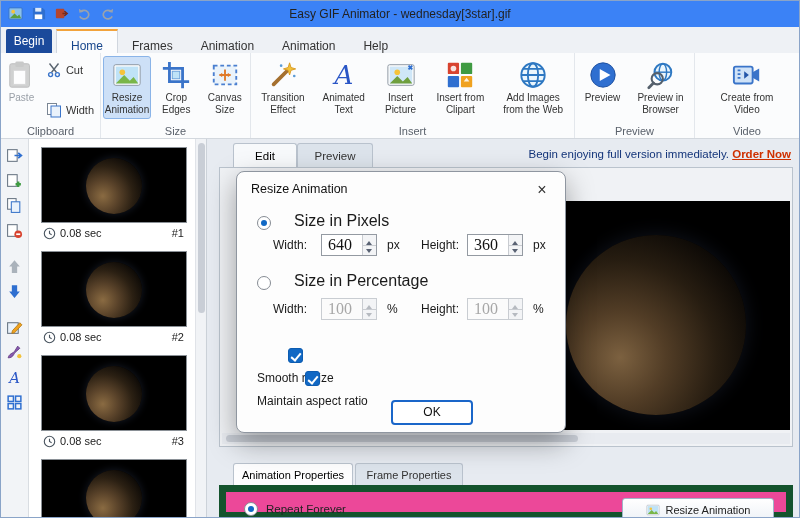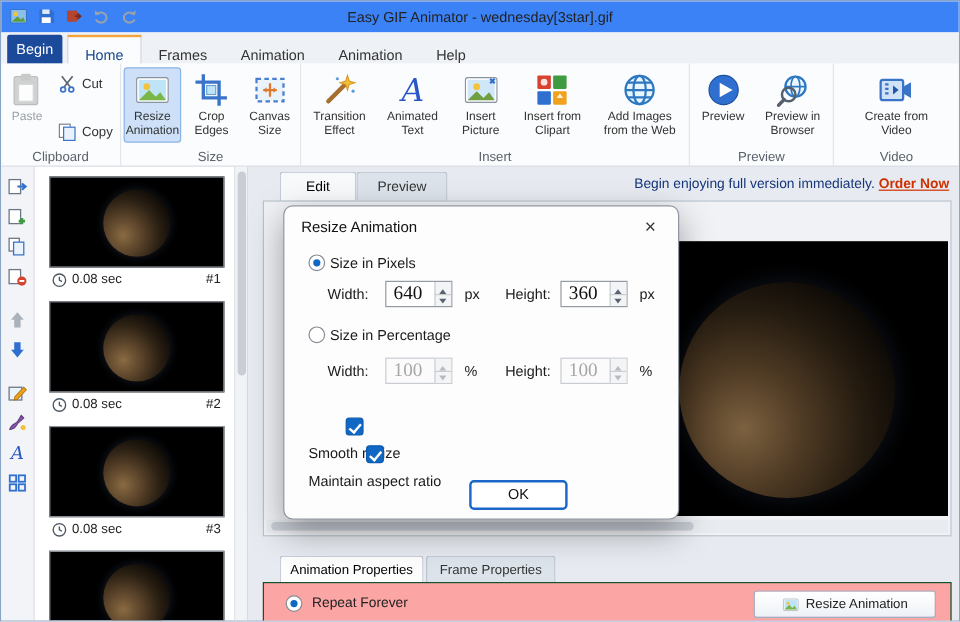--- a/index.html
+++ b/index.html
@@ -65,36 +65,36 @@
   .edit-area { position:absolute; left:12px; right:6px; top:28px; height:280px; background:#f0f2f5; border:1px solid #bac3cd; }
   .canvas { position:absolute; left:30px; right:2px; top:33px; bottom:16px; background:#000; overflow:hidden; }
   .earth-lg { position:absolute; right:44px; top:34px; width:180px; height:180px; border-radius:50%;
       background:radial-gradient(circle at 30% 68%, #7c6140 0%, #523d26 26%, #271d11 55%, #0b0805 80%); box-shadow:0 0 20px rgba(80,100,150,.2); }
   .hsb { position:absolute; left:2px; right:2px; bottom:2px; height:11px; background:#e8ebf0; }
   .hsb-thumb { position:absolute; left:4px; top:2px; width:62%; height:7px; background:#c8cdd5; border-radius:4px; }
 
   .ptab-row { position:absolute; left:0; top:324px; right:0; height:22px; }
   .ptab { position:absolute; top:0; height:22px; line-height:22px; text-align:center; font-size:11px; border:1px solid #b9c2cd; border-bottom:none; border-radius:3px 3px 0 0; background:#dce3eb; color:#333; }
   .ptab.active { background:#fdfdfe; color:#000; }
-  .props-panel { position:absolute; left:12px; right:6px; top:346px; bottom:-2px; background:#fca5a5; border:1px solid #14532d; }
+  .props-panel { position:absolute; left:12px; right:6px; top:346px; bottom:-2px; background:#ec4899; border:7px solid #14532d; }
   .repeat-row { position:absolute; left:18px; top:10px; display:flex; align-items:center; gap:8px; font-size:11.5px; color:#222; }
   .resize-anim-btn { position:absolute; right:12px; top:6px; width:152px; height:23px; background:linear-gradient(#ffffff,#eef2f7); border:1px solid #9fb3c8; border-radius:3px; display:flex; align-items:center; justify-content:center; gap:6px; font-size:11px; color:#222; }
   .resize-anim-btn svg { width:14px; height:14px; }
 
   
   .radio { width:14px; height:14px; border:1px solid #868c94; border-radius:50%; background:#fff; position:relative; flex:none; }
   .radio.checked::after { content:""; position:absolute; inset:3px; border-radius:50%; background:#1168c4; }
   .checkbox { width:15px; height:15px; background:#1168c4; border:1px solid #0d5cb0; border-radius:3px; position:relative; flex:none; }
   .checkbox::after { content:""; position:absolute; left:4.5px; top:1.5px; width:4px; height:8px; border:solid #fff; border-width:0 2px 2px 0; transform:rotate(40deg); }
 
   
   .dialog { position:absolute; left:235px; top:170px; width:330px; height:262px; background:#fdfdfd; border:1px solid #8f96a0; border-radius:8px; box-shadow:0 10px 28px rgba(0,0,0,.35); z-index:20; }
   .dlg-title { position:absolute; left:14px; top:10px; font-size:12.5px; color:#111; }
   .dlg-close { position:absolute; right:8px; top:6px; width:30px; height:24px; text-align:center; line-height:24px; font-size:16px; color:#333; border-radius:4px; }
-  .dlg-radio-row { position:absolute; display:flex; align-items:flex-start; gap:4px; font-size:12px; color:#1a1a1a; }
+  .dlg-radio-row { position:absolute; display:flex; align-items:flex-end; gap:23px; font-size:16px; color:#1a1a1a; }
   .dlg-label { position:absolute; font-size:12px; color:#1a1a1a; }
   .num-input { position:absolute; width:56px; height:22px; border:1px solid #949aa2; background:#fff; }
   .num-input input { position:absolute; left:0; top:0; width:42px; height:20px; border:none; outline:none; font-size:16px; font-family:Liberation Serif, serif; padding-left:6px; color:#111; background:transparent; }
   .num-input.off { border-color:#c9cdd2; background:#fbfbfb; }
   .num-input.off input { color:#a7a7a7; }
   .spin { position:absolute; right:0; top:0; bottom:0; width:14px; display:flex; flex-direction:column; }
   .spin > div { flex:1; border-left:1px solid #c9ccd1; background:#f3f4f6; position:relative; }
   .spin > div + div { border-top:1px solid #c9ccd1; }
   .spin .up::after { content:""; position:absolute; left:3px; top:2.5px; border:3.5px solid transparent; border-bottom:4px solid #596273; }
   .spin .dn::after { content:""; position:absolute; left:3px; top:3.5px; border:3.5px solid transparent; border-top:4px solid #596273; }
@@ -182,21 +182,21 @@
             </span>
             <span>Cut</span>
           </div>
           <div class="rbtn-sm">
             <span class="ric16">
               <svg viewBox="0 0 16 16">
                   <rect x="1.5" y="1.5" width="9" height="11" fill="#fff" stroke="#7a8694"></rect>
                   <rect x="5" y="4" width="9.5" height="11" fill="#eaf2fb" stroke="#3a74c9"></rect>
                 </svg>
             </span>
-            <span>Copy</span>
+            <span>Width</span>
           </div>
         </div>
       </div>
       <div class="rgroup-label">Clipboard</div>
     </div>
 
     <div class="rgroup" style="width:150px">
       <div class="rgroup-items">
         <div class="rbtn selected" style="width:48px">
           <span class="ric">

